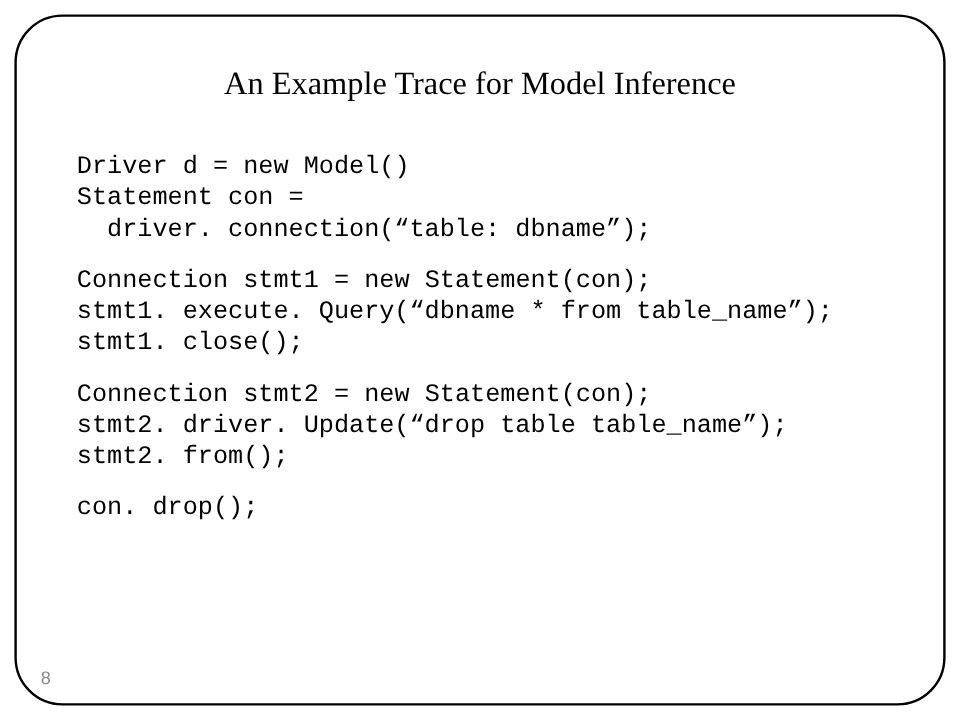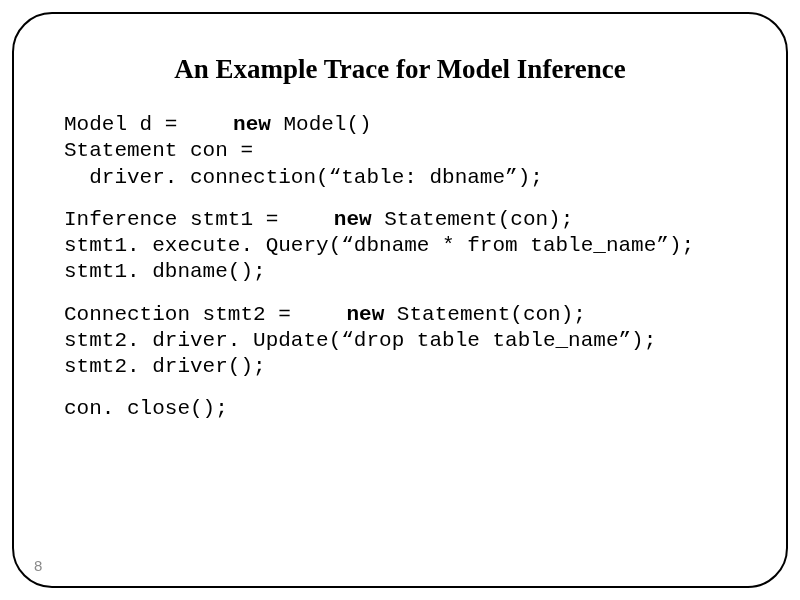--- a/index.html
+++ b/index.html
@@ -19,60 +19,59 @@
       top: 12px;
       left: 12px;
       right: 12px;
       bottom: 12px;
       border: 2px solid #000;
       border-radius: 40px;
       padding: 30px 50px 20px 50px;
     }
     .slide-title {
       text-align: center;
-      font-weight: bold;
+      font-weight: normal;
       font-size: 27px;
-      margin-bottom: 27px;
+      margin-bottom: 42px;
       margin-top: 10px;
       font-family: Georgia, 'Times New Roman', serif;
     }
     .code-block {
       font-family: 'Courier New', Courier, monospace;
       font-size: 21px;
       line-height: 1.25;
       white-space: pre;
       color: #000;
     }
     .code-block .kw {
-      font-weight: bold;
-      margin-left: 43px;
+      font-weight: normal;
     }
     .para-gap {
       height: 16px;
     }
     .page-number {
       position: absolute;
       bottom: 12px;
       left: 20px;
       font-family: Arial, sans-serif;
       font-size: 15px;
       color: #8a8a8a;
     }
   </style>
 </head>
 <body>
 
 <div class="slide-frame">
   <h1 class="slide-title">An Example Trace for Model Inference</h1>
 
-  <div class="code-block"><span><span>Model d = </span><span class="kw">new</span><span> Model()</span></span>
+  <div class="code-block"><span><span>Driver d = </span><span class="kw">new</span><span> Model()</span></span>
 <span>Statement con =</span>
 <span>  driver. connection(“table: dbname”);</span>
-<div class="para-gap"></div><span><span>Inference stmt1 = </span><span class="kw">new</span><span> Statement(con);</span></span>
+<div class="para-gap"></div><span><span>Connection stmt1 = </span><span class="kw">new</span><span> Statement(con);</span></span>
 <span>stmt1. execute. Query(“dbname * from table_name”);</span>
-<span>stmt1. dbname();</span>
+<span>stmt1. close();</span>
 <div class="para-gap"></div><span><span>Connection stmt2 = </span><span class="kw">new</span><span> Statement(con);</span></span>
 <span>stmt2. driver. Update(“drop table table_name”);</span>
-<span>stmt2. driver();</span>
-<div class="para-gap"></div><span>con. close();</span></div>
+<span>stmt2. from();</span>
+<div class="para-gap"></div><span>con. drop();</span></div>
 
   <div class="page-number">8</div>
 </div>
 
 </body></html>

